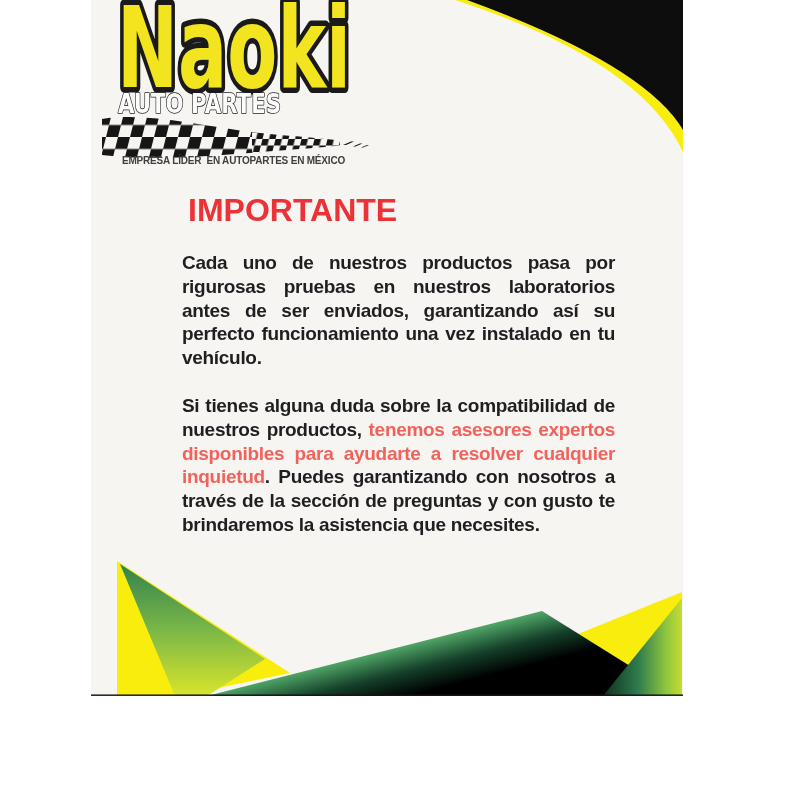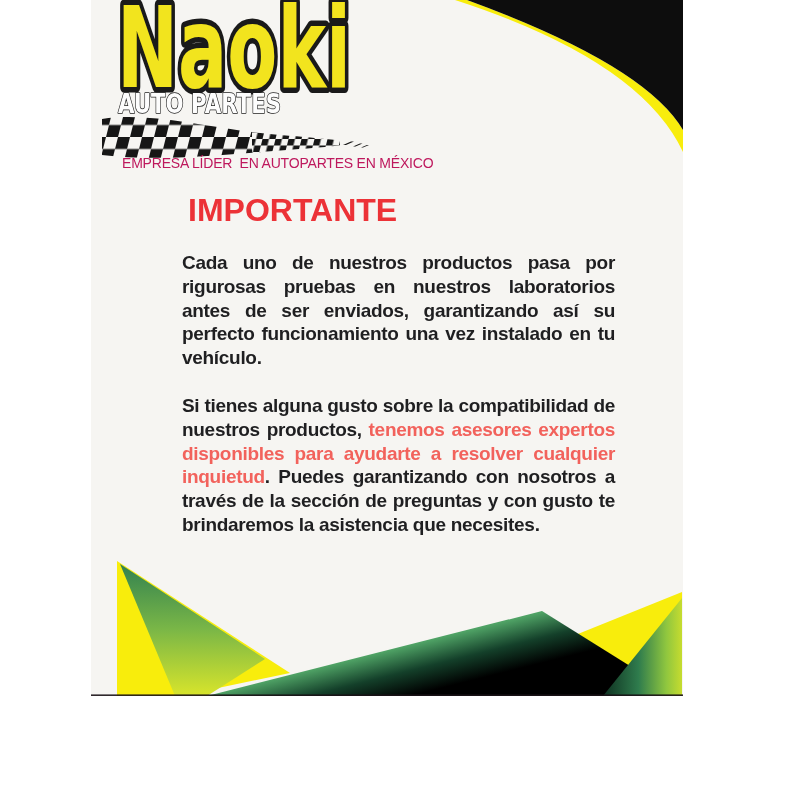--- a/index.html
+++ b/index.html
@@ -12,21 +12,21 @@
     position:absolute;left:91px;top:0;width:592px;height:696px;
     background:#f6f5f2;overflow:hidden;
   }
   .svg-abs{position:absolute;display:block;}
   
   .naoki-wordmark{left:24px;top:0;}
   .naoki-subtitle{left:25px;top:90px;}
   .flag{left:9px;top:113px;}
   .tagline{
     position:absolute;left:31px;top:155px;
-    font-size:14px;font-weight:400;color:#be185d;
+    font-size:10px;font-weight:700;color:#404040;
     letter-spacing:-0.2px;white-space:pre;
   }
   
   .heading{
     position:absolute;left:97px;top:193px;
     font-size:32px;line-height:34px;font-weight:800;
     color:#ec3237;letter-spacing:0px;
   }
   .copy{
     position:absolute;left:91px;top:251px;width:437px;
@@ -80,21 +80,21 @@
     <path d="M253,33.5 L260,30.5 L262.5,30.5 L255.5,33.5 Z" fill="#161616"></path>
     <path d="M261,34.5 L267,32 L269,32 L263,34.5 Z" fill="#161616"></path>
   </svg>
 
   <div class="tagline">EMPRESA LÍDER  EN AUTOPARTES EN MÉXICO</div>
 
   <div class="heading">IMPORTANTE</div>
 
   <div class="copy">
     <p>Cada uno de nuestros productos pasa por rigurosas pruebas en nuestros laboratorios antes de ser enviados, garantizando así su perfecto funcionamiento una vez instalado en tu vehículo.</p>
-    <p><span>Si tienes alguna gusto sobre la compatibilidad de nuestros productos, </span><span class="hl">tenemos asesores expertos disponibles para ayudarte a resolver cualquier inquietud</span><span>. Puedes garantizando con nosotros a través de la sección de preguntas y con gusto te brindaremos la asistencia que necesites.</span></p>
+    <p><span>Si tienes alguna duda sobre la compatibilidad de nuestros productos, </span><span class="hl">tenemos asesores expertos disponibles para ayudarte a resolver cualquier inquietud</span><span>. Puedes garantizando con nosotros a través de la sección de preguntas y con gusto te brindaremos la asistencia que necesites.</span></p>
   </div>
 
   <svg class="svg-abs bottom-decoration" width="592" height="145" viewBox="0 0 592 145" preserveAspectRatio="none" aria-hidden="true">
     <defs>
       <linearGradient id="gradGreenL" x1="100" y1="10" x2="100" y2="145" gradientUnits="userSpaceOnUse">
         <stop offset="0" stop-color="#2F7F50"></stop>
         <stop offset="0.5" stop-color="#79B647"></stop>
         <stop offset="1" stop-color="#D8E52B"></stop>
       </linearGradient>
       <linearGradient id="gradMountain" x1="284" y1="103" x2="301" y2="171" gradientUnits="userSpaceOnUse">

